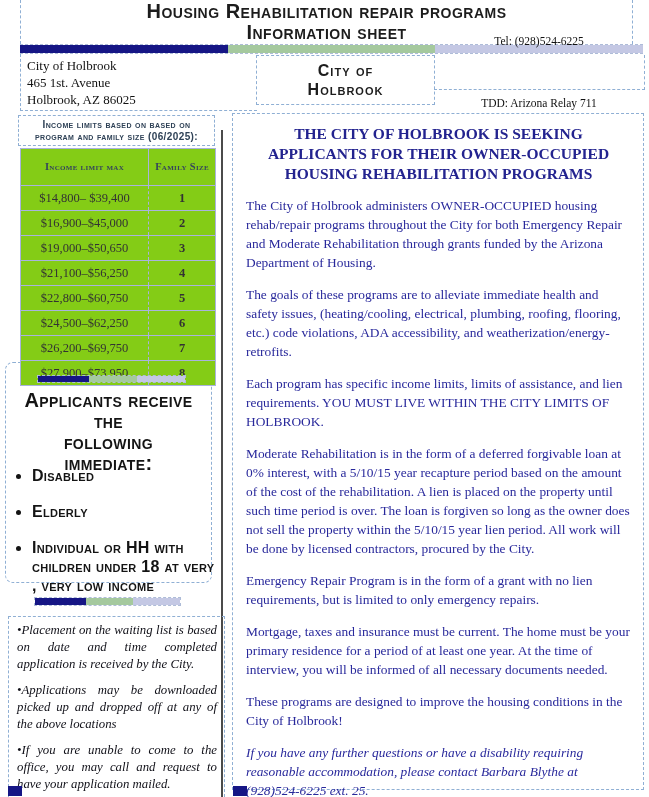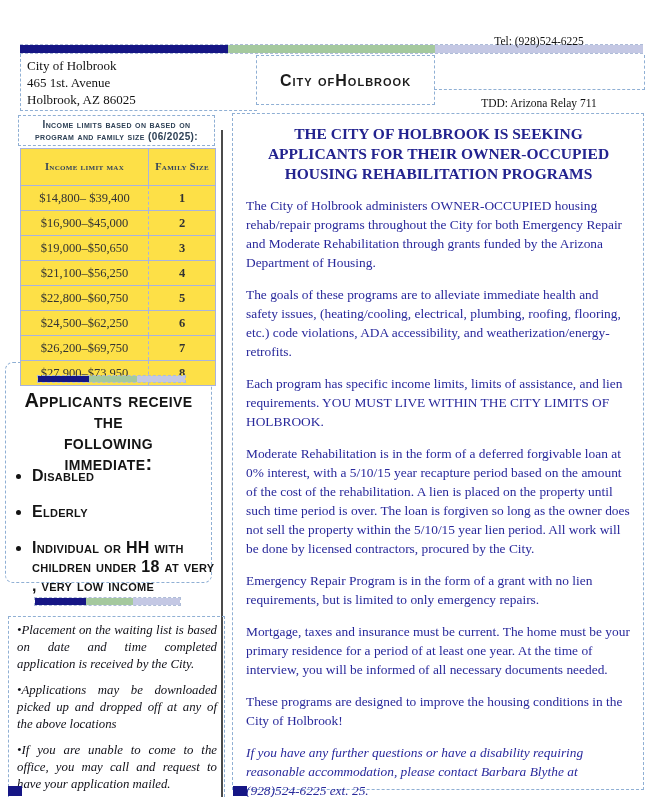--- a/index.html
+++ b/index.html
@@ -17,42 +17,42 @@
   .tricolor .seg{height:100%;}
   .main-bar{position:absolute;left:20px;top:44px;width:623px;height:10px;
             border-top:1px dashed #aebcd8;border-bottom:1px dashed #aebcd8;box-sizing:border-box;}
 
   .addr-cell{position:absolute;left:20px;top:54px;width:237px;height:57px;
              border-left:1px dashed #8fafd4;border-bottom:1px dashed #8fafd4;
              padding:3px 0 0 6px;box-sizing:border-box;}
   .addr-line{font-size:13px;line-height:17px;color:#111;}
 
   .org-box{position:absolute;left:256px;top:55px;width:177px;height:48px;
-           border:1px dashed #8fafd4;display:flex;flex-direction:row;
+           border:1px dashed #8fafd4;display:flex;flex-direction:column;
            justify-content:center;align-items:center;background:#fff;}
   .org-line{font-family:"Liberation Sans",sans-serif;font-variant:small-caps;font-weight:bold;
             font-size:16px;line-height:19px;letter-spacing:1px;color:#1c1c1c;}
 
   .tel-box{position:absolute;left:434px;top:55px;width:211px;height:35px;
            border-bottom:1px dashed #8fafd4;border-right:1px dashed #8fafd4;
            display:flex;flex-direction:column;justify-content:center;align-items:center;box-sizing:border-box;gap:48px;}
   .tel-line{font-size:11.5px;line-height:14px;color:#111;}
 
   
   .col-divider{position:absolute;left:221px;top:130px;width:2px;height:667px;background:#4b4b4b;}
 
   
   .income-head{position:absolute;left:18px;top:115px;width:197px;height:31px;
                border:1px dashed #8fafd4;box-sizing:border-box;
                display:flex;align-items:center;justify-content:center;text-align:center;
                font-family:"Liberation Sans",sans-serif;font-variant:small-caps;font-weight:bold;
                font-size:10px;line-height:12px;letter-spacing:.4px;color:#2e4156;padding:0 4px;}
 
   table.income-table{position:absolute;left:20px;top:148px;width:196px;
-                     border-collapse:collapse;background:#fde047;z-index:2;}
+                     border-collapse:collapse;background:#84cc16;z-index:2;}
   table.income-table th,table.income-table td{border:1px solid #a9b3dd;text-align:center;vertical-align:middle;}
   table.income-table th{height:34px;font-variant:small-caps;font-weight:bold;
                         font-size:10.5px;line-height:12px;color:#35455c;letter-spacing:.3px;}
   table.income-table td{height:22px;font-size:12.5px;color:#333;}
   table.income-table td.size,table.income-table th.size{width:64px;border-left:1px dashed #a9b3dd;}
   table.income-table td.size{font-weight:600;}
   table.income-table tr td{border-left:none;border-right:1px solid #a9b3dd;}
   table.income-table tr td:first-child{border-left:1px solid #a9b3dd;border-right:1px dashed #a9b3dd;}
 
   .pref-box{position:absolute;left:5px;top:362px;width:207px;height:221px;
@@ -83,20 +83,24 @@
   .main-box p{margin:0 0 13px;font-size:13.4px;line-height:19px;color:#28289b;}
   .main-box p.closing{font-style:italic;}
 
   .corner-sq{position:absolute;width:14px;height:10px;z-index:5;}
 </style>
 </head>
 <body>
 
 <div id="page">
 
+  <div class="title-box">
+    <div class="title-line">Housing Rehabilitation repair programs</div>
+    <div class="title-line">Information sheet</div>
+  </div>
 
   <div class="tricolor main-bar">
     <span class="seg" style="width:208px;background:#161685;"></span>
     <span class="seg" style="width:207px;background:#a5c99e;"></span>
     <span class="seg" style="width:208px;background:#c4c8e4;"></span>
   </div>
 
   <div class="addr-cell">
     <div class="addr-line">City of Holbrook</div>
     <div class="addr-line">465 1st. Avenue</div>

